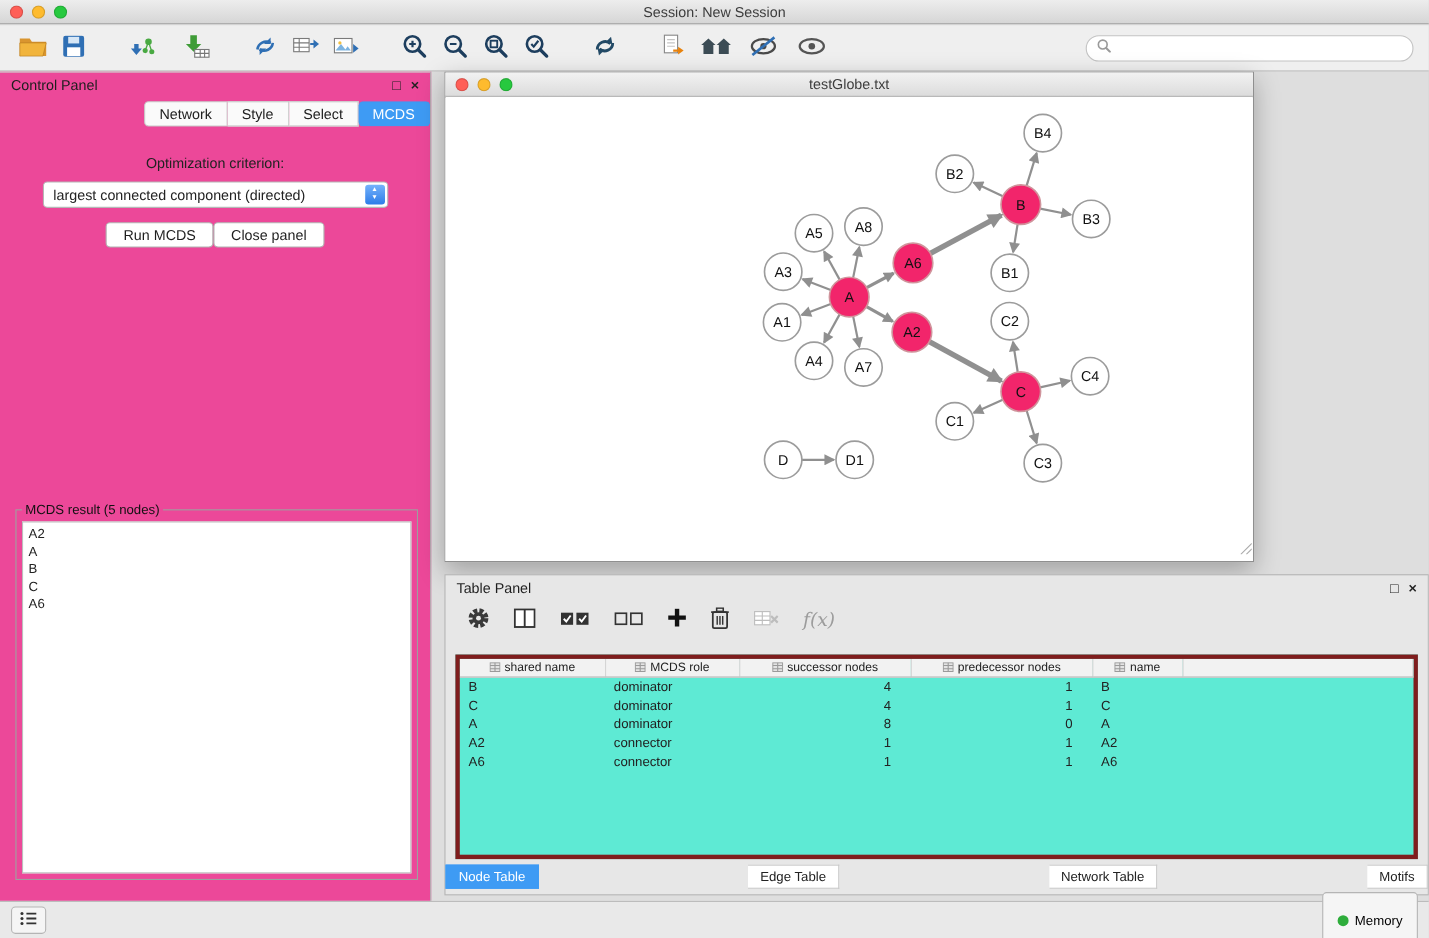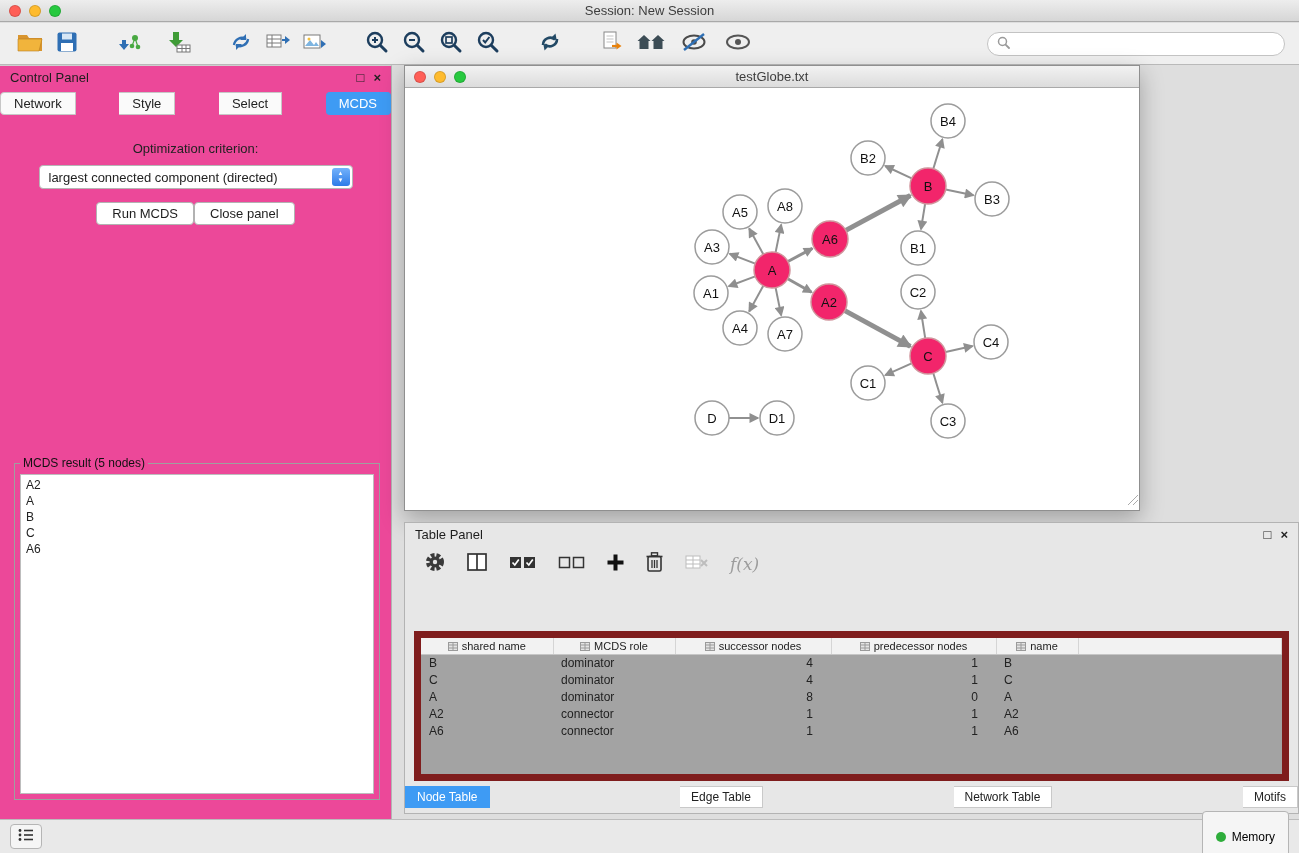--- a/index.html
+++ b/index.html
@@ -38,21 +38,21 @@
   .searchbox input { border:none; outline:none; flex:1; font-size:12px; font-family:inherit; background:transparent; }
 
   
   .control-panel {
     position:absolute; left:0; top:65px; width:392px; height:754px;
     background:#ec4899; border-right:1px solid #b3b3b3; border-top:1px solid #cfcfcf;
   }
   .panel-header { display:flex; align-items:center; padding:4px 10px 2px; font-size:13px; color:#1e1e1e; }
   .panel-winbtns { margin-left:auto; display:flex; gap:9px; font-size:13px; color:#222; font-weight:bold; }
   .panel-winbtns span { cursor:default; line-height:12px; }
-  .cp-tabs { display:flex; justify-content:space-between; margin-top:5px; }
+  .cp-tabs { display:flex; justify-content:flex-end; margin-top:5px; }
   .cp-tab {
     font-size:13px; padding:3px 13px; background:#fafafa; color:#222;
     border:1px solid #c7c7c7; border-left:none;
   }
   .cp-tab:first-child { border-left:1px solid #c7c7c7; border-radius:4px 0 0 4px; }
   .cp-tab.active { background:#3e9bf4; color:#fff; border-color:#3e9bf4; border-radius:4px; }
   .opt-label { text-align:center; margin-top:26px; font-size:13px; }
   .dropdown {
     position:relative; margin:9px auto 0; width:314px; height:24px;
     background:#fff; border:1px solid #b6b6b6; border-radius:4px;
@@ -91,21 +91,21 @@
   
   .table-panel {
     position:absolute; left:404px; top:522px; width:895px; height:292px;
     background:#e7e7e7; border:1px solid #b3b3b3;
   }
   .tp-toolbar { display:flex; align-items:center; gap:22px; height:36px; padding:0 20px; margin-top:2px; }
   .tp-icon { display:flex; align-items:flex-end; }
   .fx { font-family:"DejaVu Serif", serif; font-style:italic; font-size:17px; color:#9c9c9c; }
   .tp-table-wrap {
     position:absolute; left:9px; right:9px; top:72px; bottom:32px;
-    background:#a3a3a3; border:7px solid #7f1d1d; overflow:hidden;margin-top:36px;
+    background:#5eead4; border:4px solid #7f1d1d; overflow:hidden;
   }
   .tp-table-wrap table { border-collapse:collapse; width:100%; font-size:12px; table-layout:fixed; }
   .tp-table-wrap th {
     background:#f2f2f2; border-right:1px solid #d5d5d5; border-bottom:1px solid #c6c6c6;
     font-weight:normal; font-size:11px; padding:2px 4px; color:#222; white-space:nowrap;
   }
   .tp-table-wrap th svg { vertical-align:-1px; margin-right:4px; }
   .tp-table-wrap td { padding:1px 8px; line-height:15px; white-space:nowrap; }
   .tp-table-wrap td.num { text-align:right; padding-right:18px; }
   .tp-tabs { position:absolute; left:0; right:0; bottom:5px; display:flex; justify-content:space-between; }

